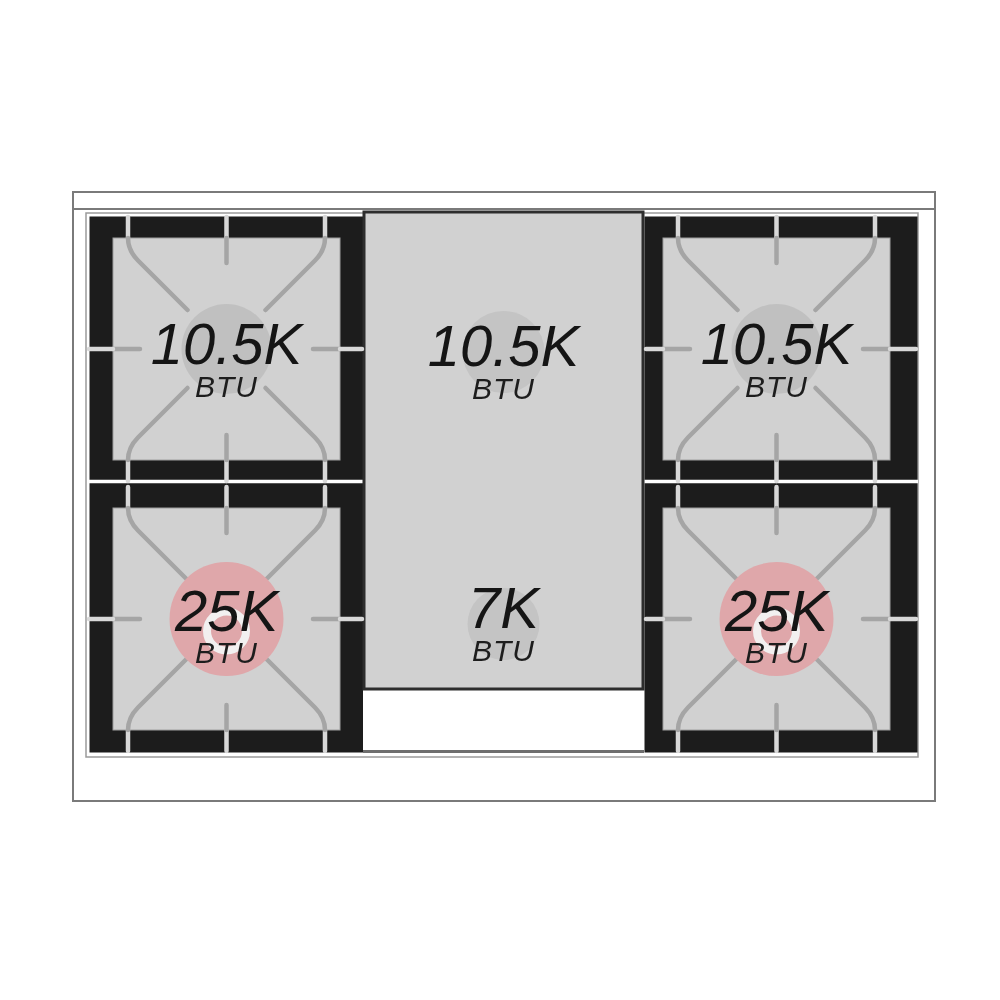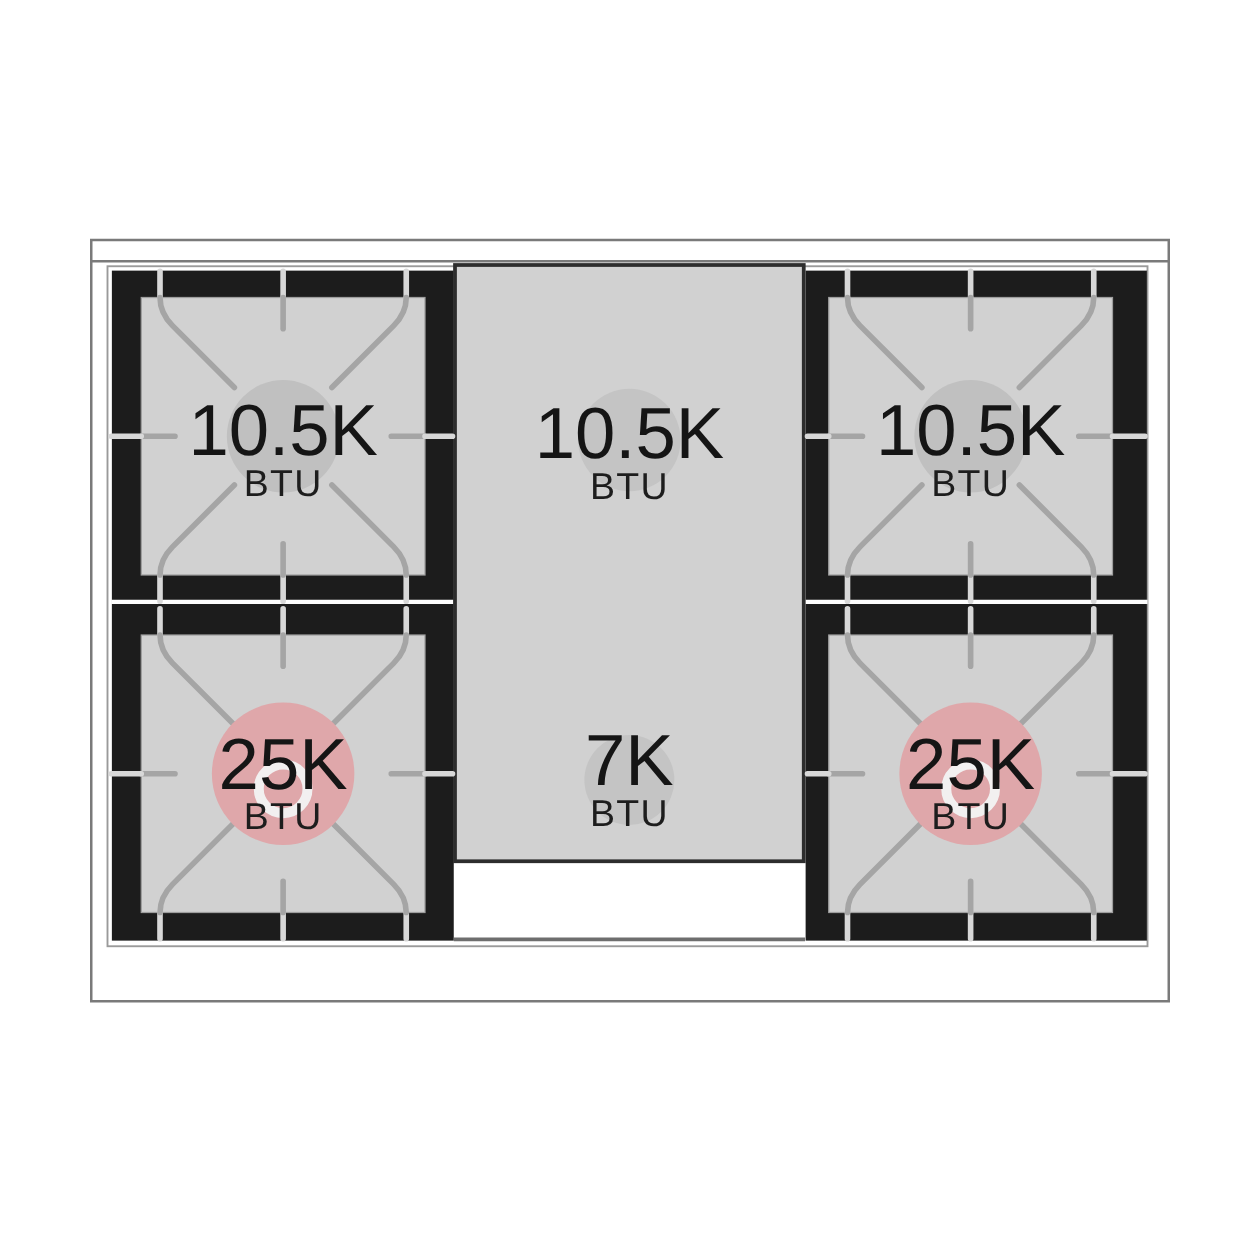--- a/index.html
+++ b/index.html
@@ -6,20 +6,21 @@
     margin: 0;
     padding: 0;
     background: #ffffff;
   }
   .page {
     width: 972px;
     height: 1000px;
     background: #ffffff;
     position: relative;
     font-family: "Liberation Sans", sans-serif;
+    font-style: italic;
   }
   svg { display: block; }
   .btu-value {
     font-family: "Liberation Sans", sans-serif;
     font-size: 58px;
     fill: #151515;
     text-anchor: middle;
   }
   .btu-unit {
     font-family: "Liberation Sans", sans-serif;

